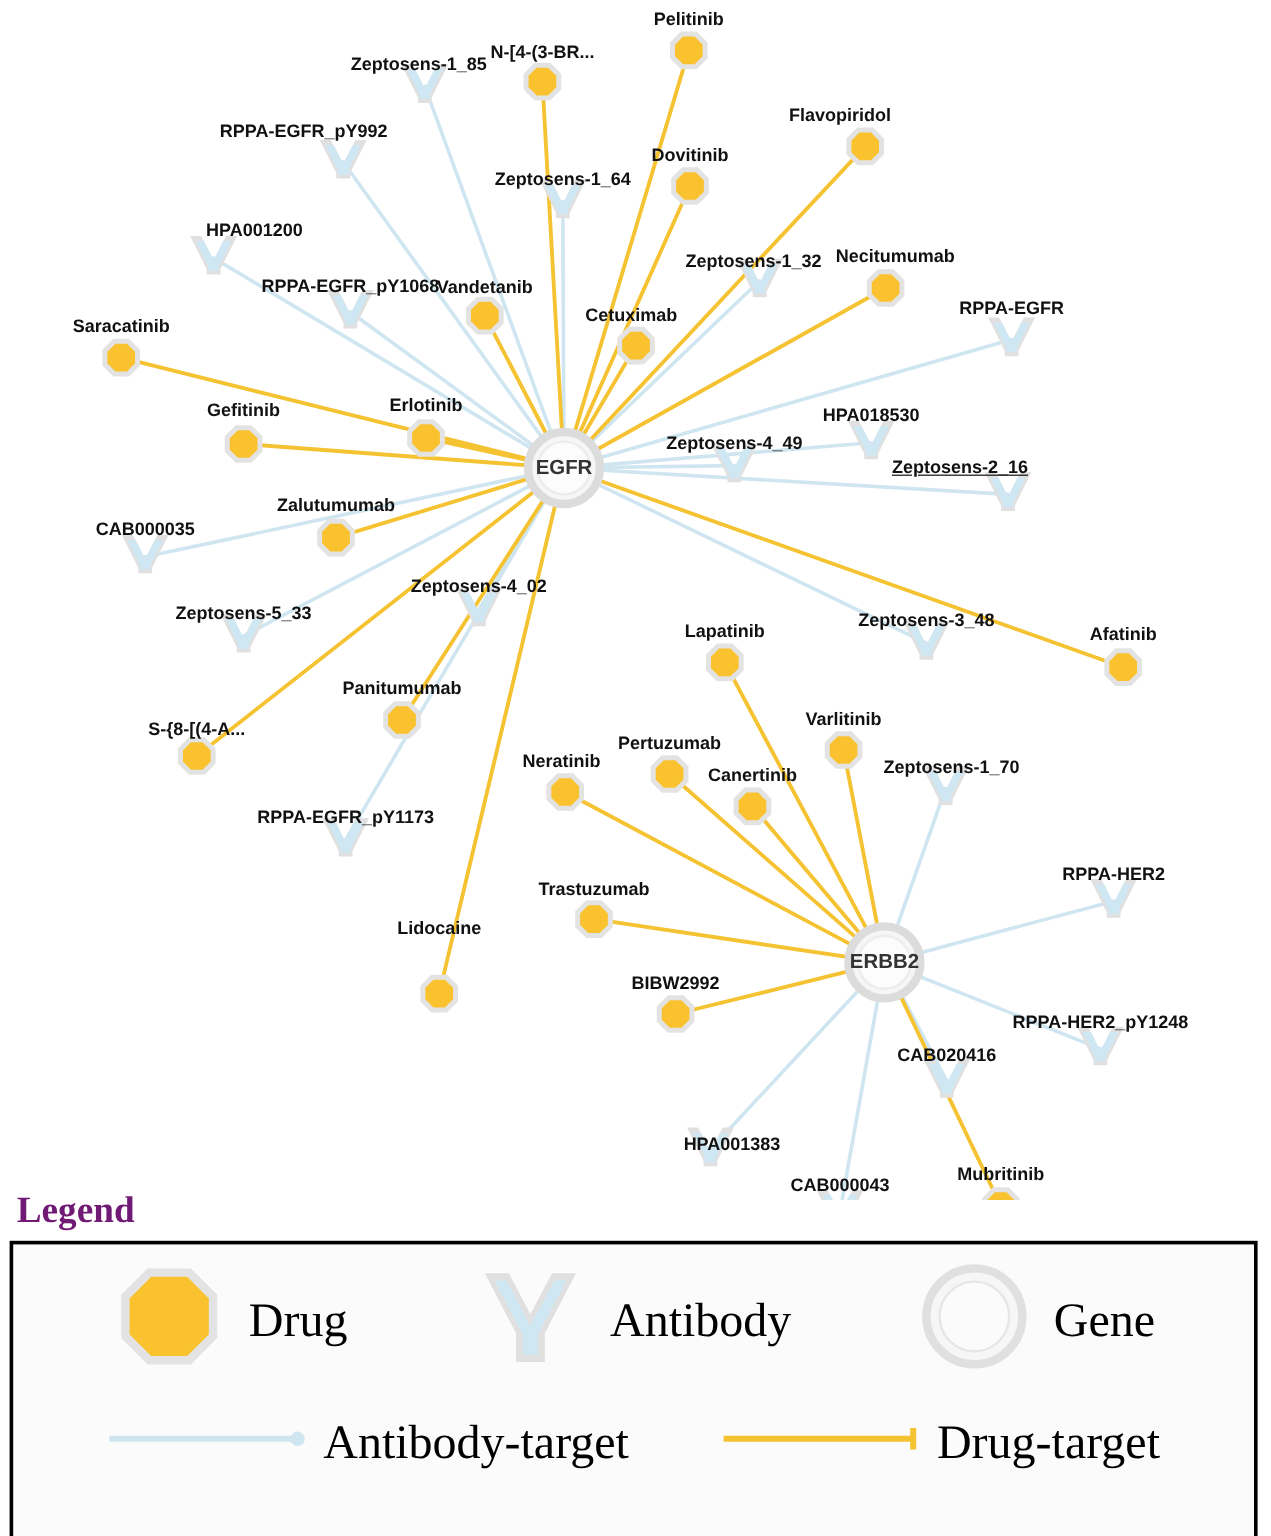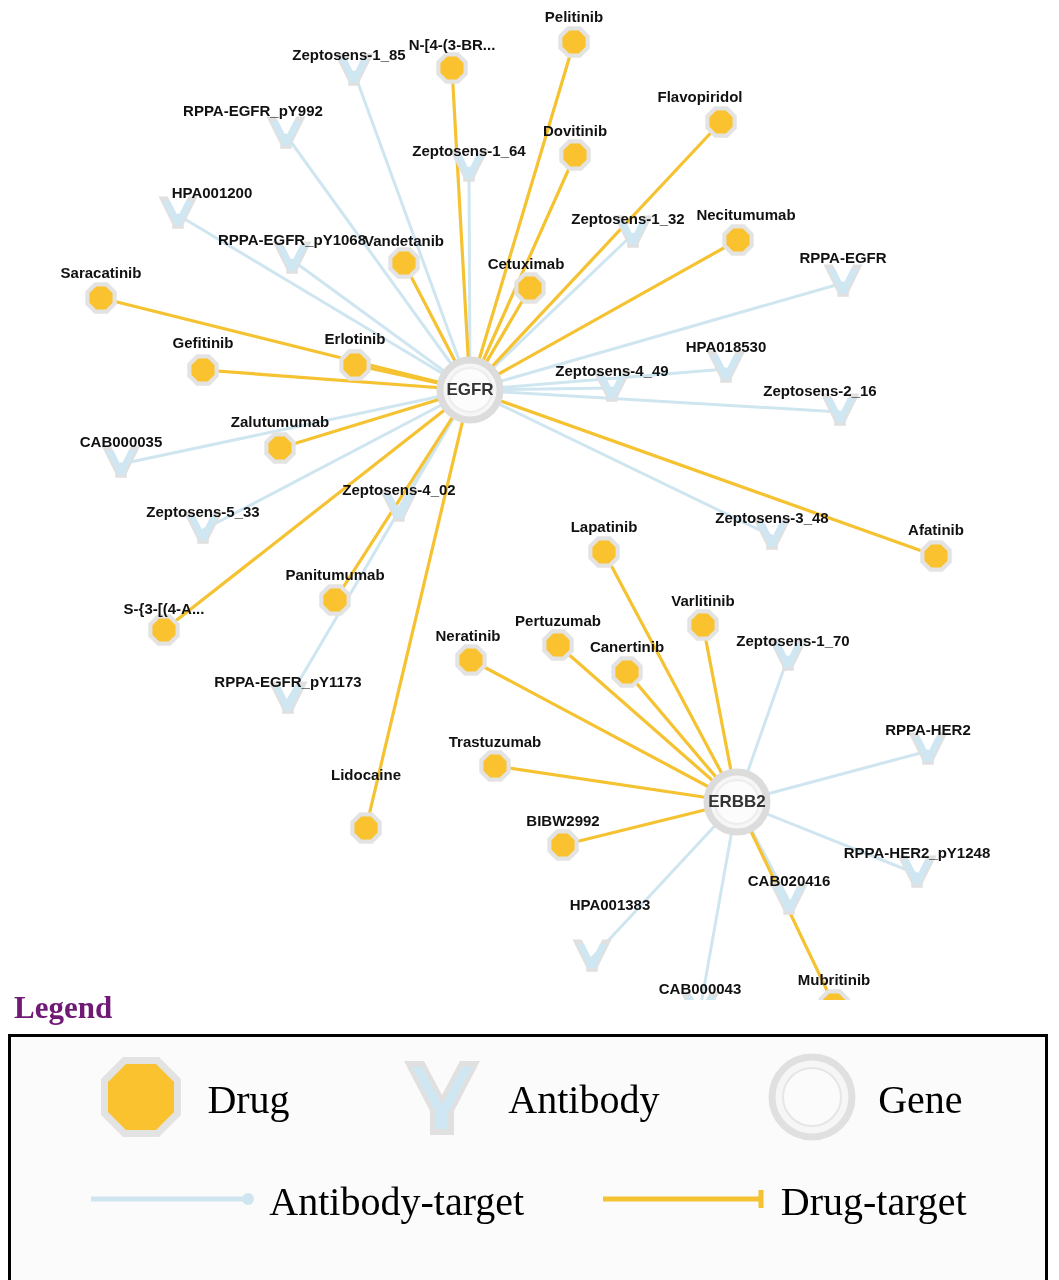--- a/index.html
+++ b/index.html
@@ -334,48 +334,48 @@
     <div class="node-label" style="left: 404px; top: 240px;">Vandetanib</div>
     <div class="node-label" style="left: 526px; top: 263px;">Cetuximab</div>
     <div class="node-label" style="left: 101px; top: 272px;">Saracatinib</div>
     <div class="node-label" style="left: 355px; top: 338px;">Erlotinib</div>
     <div class="node-label" style="left: 203px; top: 342px;">Gefitinib</div>
     <div class="node-label" style="left: 280px; top: 421px;">Zalutumumab</div>
     <div class="node-label" style="left: 936px; top: 529px;">Afatinib</div>
     <div class="node-label" style="left: 604px; top: 526px;">Lapatinib</div>
     <div class="node-label" style="left: 335px; top: 574px;">Panitumumab</div>
     <div class="node-label" style="left: 703px; top: 600px;">Varlitinib</div>
-    <div class="node-label" style="left: 164px; top: 608px;">S-{3-[(4-A...</div>
+    <div class="node-label" style="left: 164px; top: 608px;">S-{8-[(4-A...</div>
     <div class="node-label" style="left: 558px; top: 620px;">Pertuzumab</div>
     <div class="node-label" style="left: 468px; top: 635px;">Neratinib</div>
     <div class="node-label" style="left: 627px; top: 646px;">Canertinib</div>
     <div class="node-label" style="left: 495px; top: 741px;">Trastuzumab</div>
     <div class="node-label" style="left: 366px; top: 774px;">Lidocaine</div>
     <div class="node-label" style="left: 563px; top: 820px;">BIBW2992</div>
     <div class="node-label" style="left: 834px; top: 979px;">Mubritinib</div>
     <div class="node-label" style="left: 349px; top: 54px;">Zeptosens-1_85</div>
     <div class="node-label" style="left: 253px; top: 110px;">RPPA-EGFR_pY992</div>
     <div class="node-label" style="left: 469px; top: 150px;">Zeptosens-1_64</div>
     <div class="node-label" style="left: 188px; top: 192px; margin-left: 24px;">HPA001200</div>
     <div class="node-label" style="left: 628px; top: 218px;">Zeptosens-1_32</div>
     <div class="node-label" style="left: 292px; top: 239px;">RPPA-EGFR_pY1068</div>
     <div class="node-label" style="left: 843px; top: 257px;">RPPA-EGFR</div>
     <div class="node-label" style="left: 726px; top: 346px;">HPA018530</div>
     <div class="node-label" style="left: 612px; top: 370px;">Zeptosens-4_49</div>
-    <div class="node-label" style="left: 820px; top: 390px;">Zeptosens-2_16</div>
+    <div class="node-label" style="left: 800px; top: 390px; text-decoration: underline;">Zeptosens-2_16</div>
     <div class="node-label" style="left: 121px; top: 441px;">CAB000035</div>
     <div class="node-label" style="left: 399px; top: 489px;">Zeptosens-4_02</div>
     <div class="node-label" style="left: 203px; top: 511px;">Zeptosens-5_33</div>
     <div class="node-label" style="left: 772px; top: 517px;">Zeptosens-3_48</div>
     <div class="node-label" style="left: 793px; top: 640px;">Zeptosens-1_70</div>
     <div class="node-label" style="left: 288px; top: 681px;">RPPA-EGFR_pY1173</div>
     <div class="node-label" style="left: 928px; top: 729px;">RPPA-HER2</div>
     <div class="node-label" style="left: 917px; top: 852px;">RPPA-HER2_pY1248</div>
     <div class="node-label" style="left: 789px; top: 880px;">CAB020416</div>
-    <div class="node-label" style="left: 592px; top: 904px; padding-left: 36px;">HPA001383</div>
+    <div class="node-label" style="left: 592px; top: 954px; padding-left: 36px;">HPA001383</div>
     <div class="node-label" style="left: 700px; top: 988px;">CAB000043</div>
     <div class="node-label gene-label" style="left: 470px; top: 390px;">EGFR</div>
     <div class="node-label gene-label" style="left: 737px; top: 802px;">ERBB2</div>
   </div>
 
 <div class="legend-wrap">
   <div class="legend-title">Legend</div>
   <div class="legend-box">
     <div class="legend-row1">
       <div class="legend-item">

